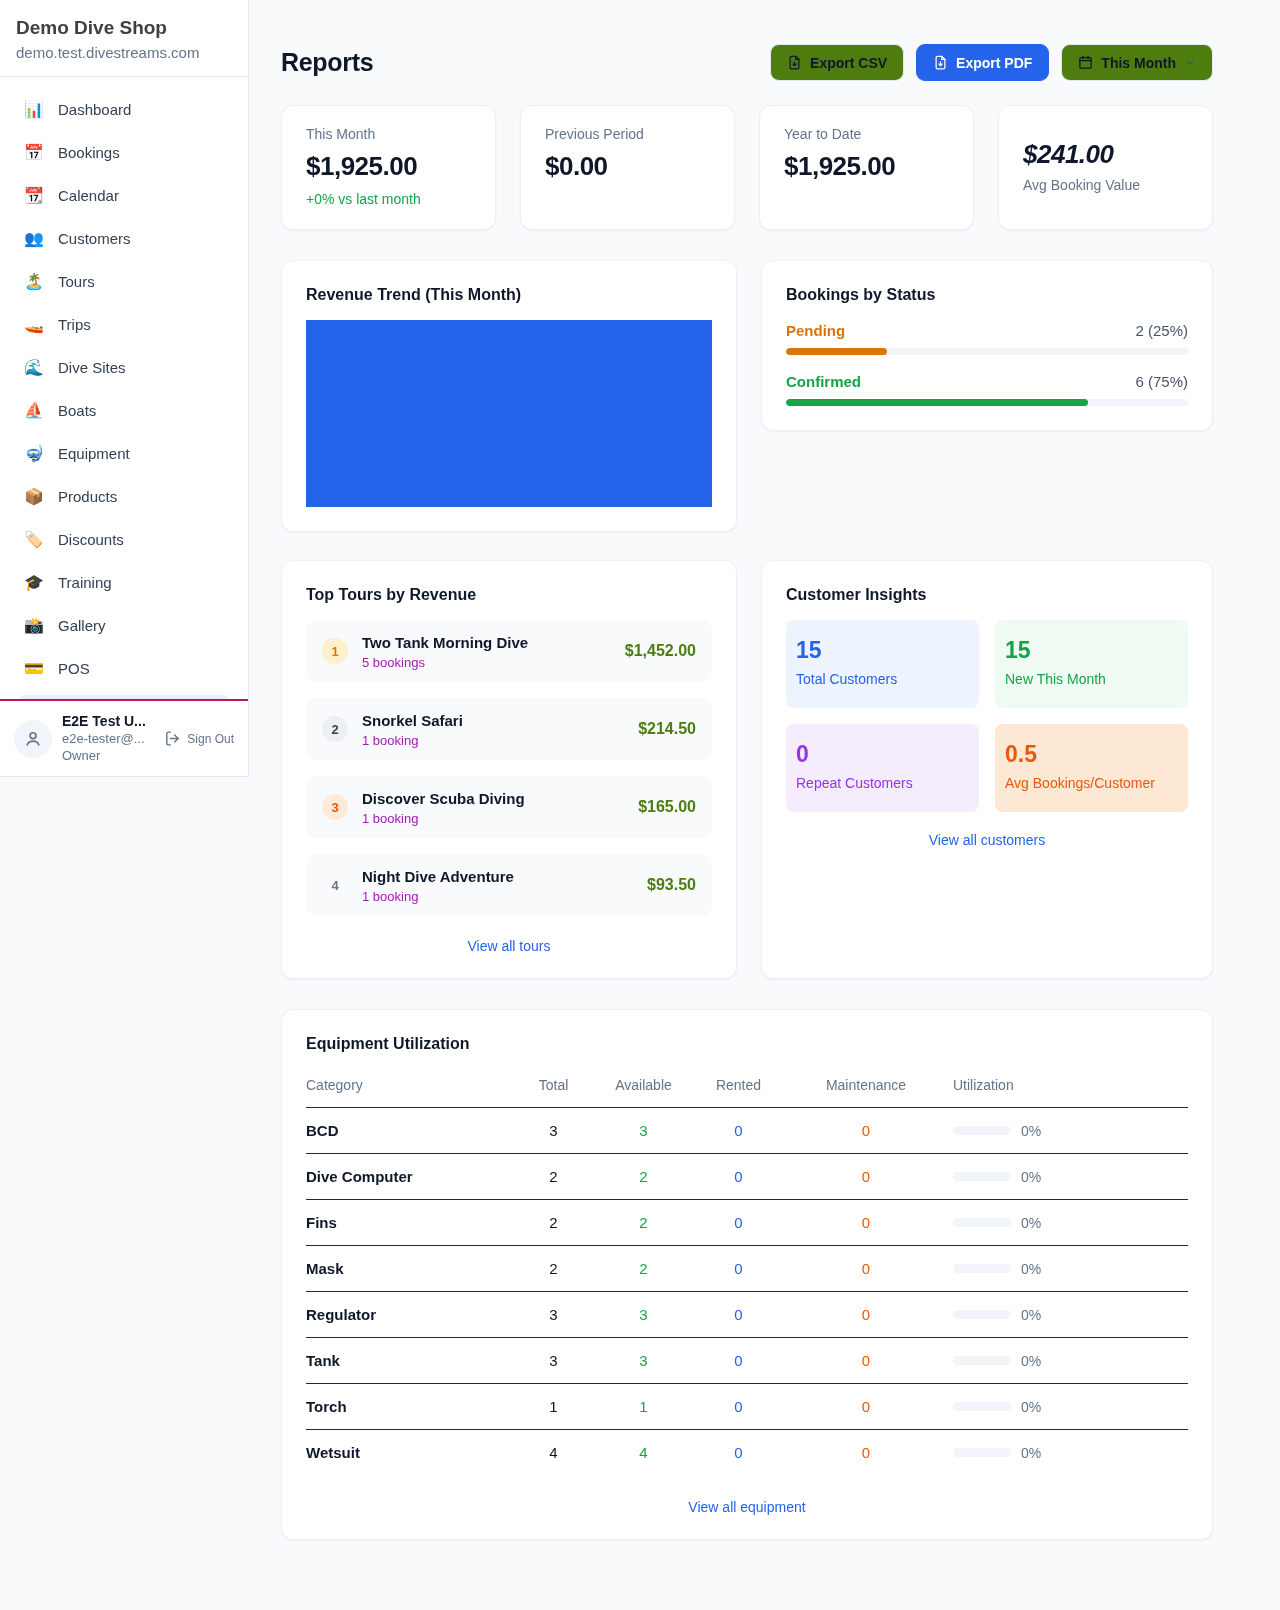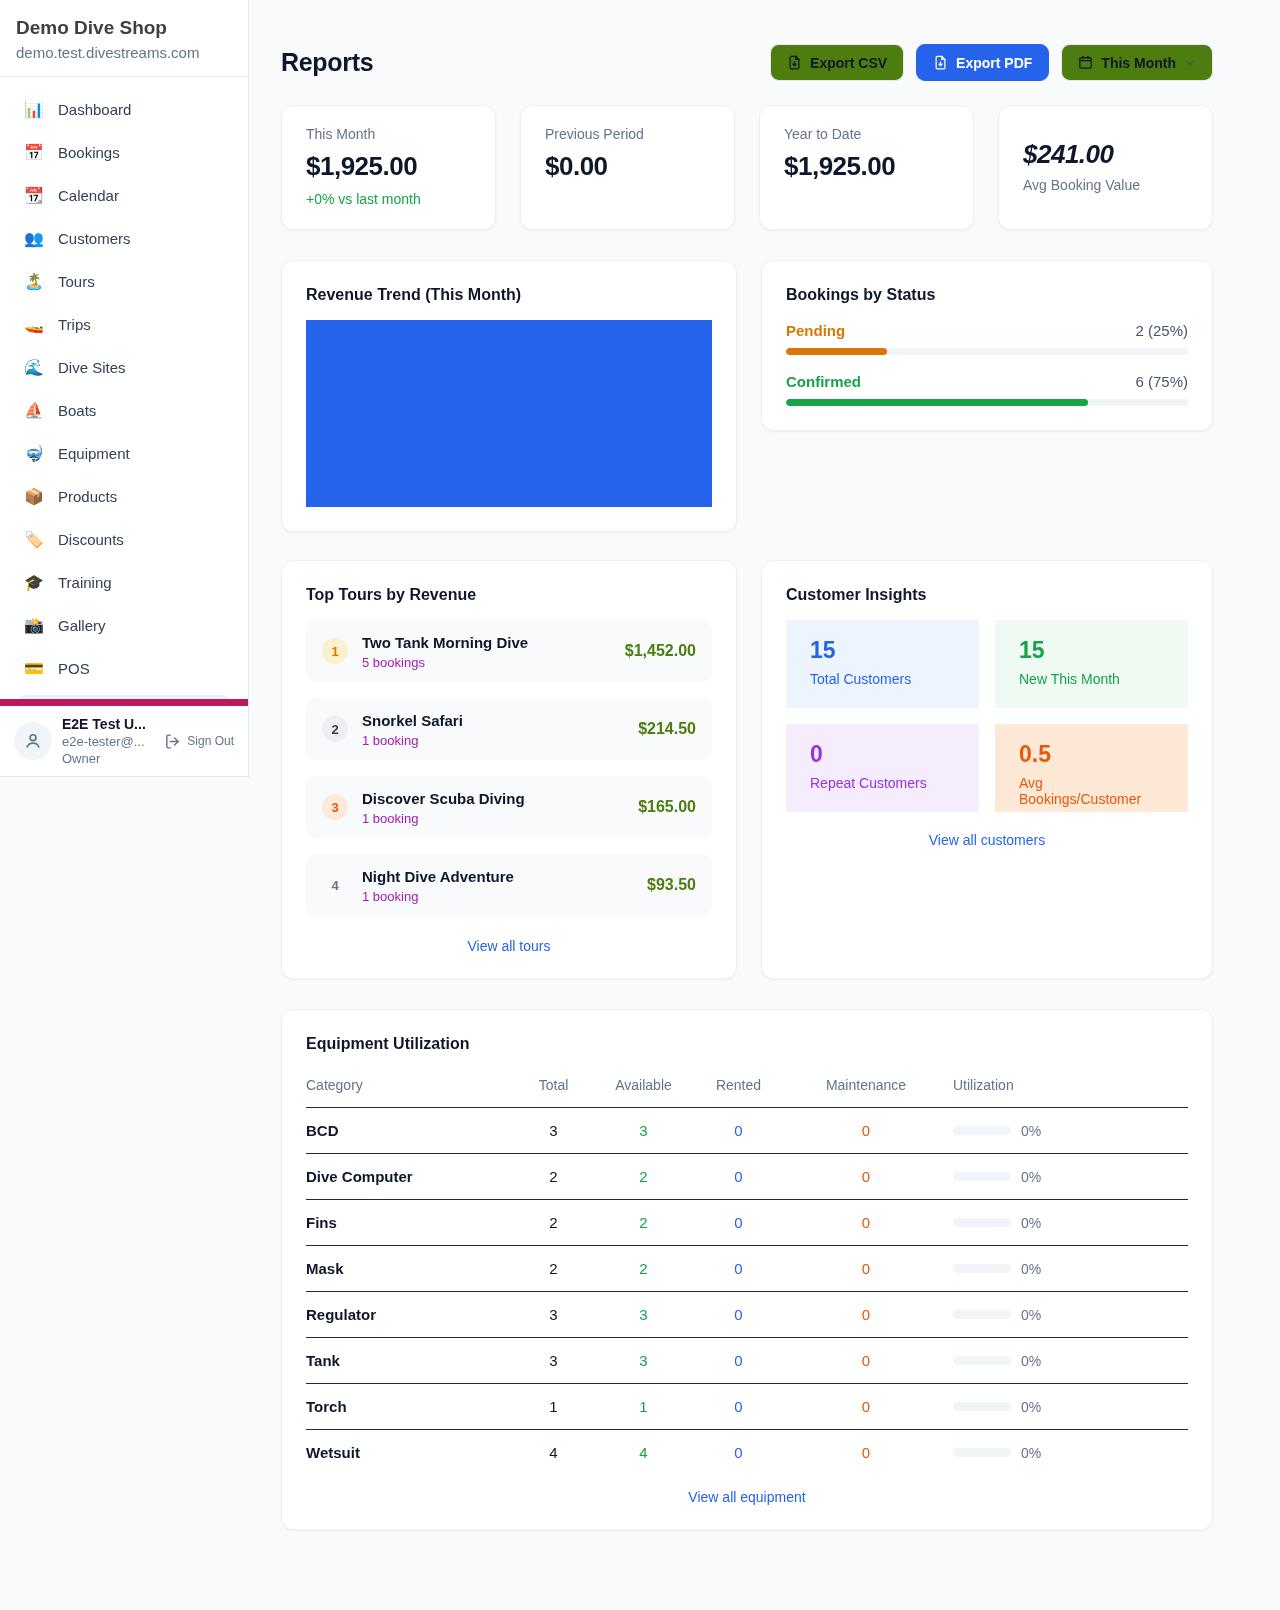--- a/index.html
+++ b/index.html
@@ -26,21 +26,21 @@
   .nav { flex:1; padding:16px 12px 0; overflow:hidden; }
   .nav-item {
     display:flex; align-items:center; gap:14px;
     padding:7px 12px; margin-bottom:9px;
     border-radius:8px; cursor:pointer;
     font-size:15px; color:#334155; line-height:20px;
   }
   .nav-ico { width:20px; font-size:16px; text-align:center; line-height:20px; }
   .active-peek { height:12px; margin:0 4px; background:#e8f0fe; border-radius:10px 10px 0 0; }
   .user-footer {
-    border-top:7px solid #be185d;
+    border-top:2px solid #be185d;
     height:77px; padding:11px 14px;
     display:flex; align-items:center; gap:10px;
   }
   .avatar {
     width:38px; height:38px; flex:none;
     border-radius:50%; background:#f1f5f9; color:#64748b;
     display:flex; align-items:center; justify-content:center;
   }
   .user-meta { flex:1; min-width:0; }
   .user-name { font-size:14px; font-weight:bold; line-height:17px; white-space:nowrap; }
@@ -107,21 +107,21 @@
   .tour-info { flex:1; min-width:0; }
   .tour-name { font-size:15px; font-weight:bold; line-height:19px; }
   .tour-bookings { font-size:13px; color:#a21caf; margin-top:3px; }
   .tour-revenue { font-size:16px; font-weight:bold; color:#4d7c0f; flex:none; }
   .card-link {
     display:block; width:100%; text-align:center;
     color:#2563eb; font-size:14px; margin-top:22px;
     background:none; border:none; font-family:inherit; cursor:pointer;
   }
   .tiles { display:grid; grid-template-columns:1fr 1fr; gap:16px; margin-top:16px; }
-  .tile { border-radius:2px; padding:17px 24px; height:88px; }
+  .tile { border-radius:8px; padding:17px 10px; height:88px; }
   .tile-value { font-size:23px; font-weight:bold; line-height:27px; }
   .tile-label { font-size:14px; margin-top:7px; }
   .tile.blue   { background:#edf4fe; color:#2563eb; }
   .tile.green  { background:#eefaf2; color:#16a34a; }
   .tile.purple { background:#f5ecfe; color:#9333ea; }
   .tile.orange { background:#fce8d4; color:#ea580c; }
   .insights-link { margin-top:20px; }
   
   .equipment-card { padding:24px; }
   table { width:100%; border-collapse:collapse; margin-top:18px; table-layout:fixed; }
@@ -136,21 +136,21 @@
   }
   tbody tr:last-child td { border-bottom:none; }
   td.cat { text-align:left; font-weight:bold; }
   td.avail  { color:#16a34a; }
   td.rented { color:#2563eb; }
   td.maint  { color:#ea580c; }
   .util-cell { display:flex; align-items:center; gap:10px; padding-left:12px; }
   .util-bar { width:58px; height:9px; background:#f1f5f9; border-radius:99px; overflow:hidden; flex:none; }
   .util-fill { height:100%; background:#2563eb; border-radius:99px; }
   .util-pct { font-size:14px; color:#64748b; }
-  .equipment-link { margin-top:14px; }
+  .equipment-link { margin-top:24px; }
 </style>
 </head>
 <body>
 
 <aside class="sidebar">
   <div class="brand">
     <div class="brand-name">Demo Dive Shop</div>
     <div class="brand-domain">demo.test.divestreams.com</div>
   </div>
   <nav class="nav">

